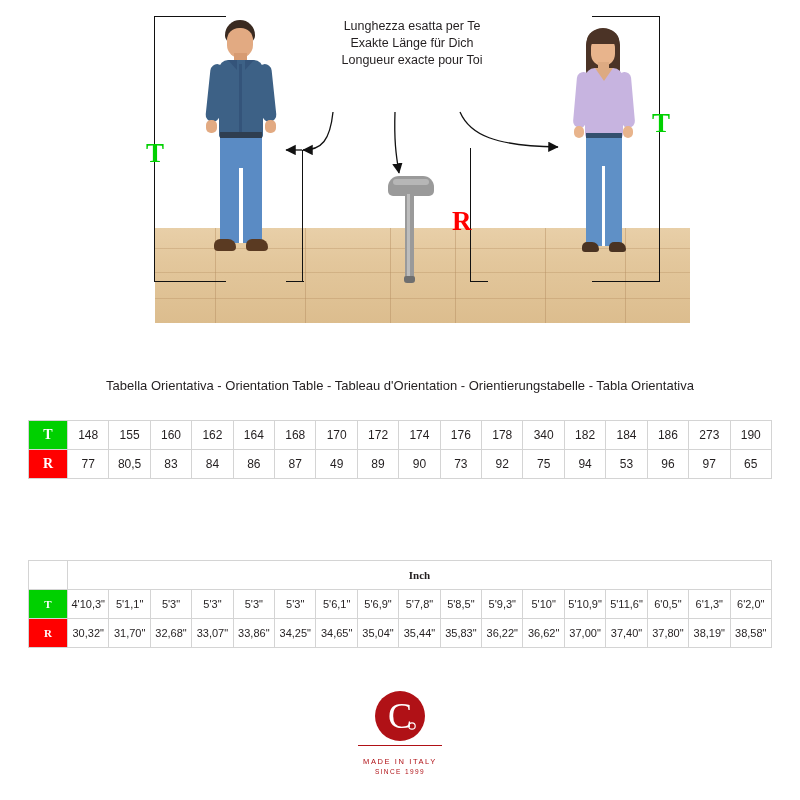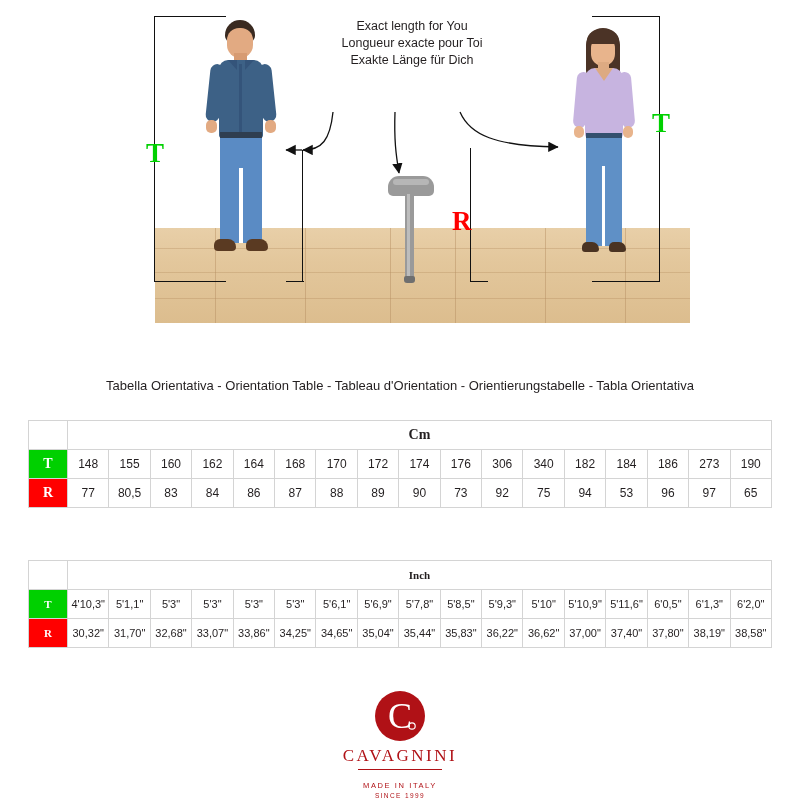--- a/index.html
+++ b/index.html
@@ -415,67 +415,63 @@
     <path d="M333,112 C330,140 322,150 303,150" fill="none" stroke="#111" stroke-width="1.3" marker-end="url(#ah)"></path>
 
     <path d="M395,112 C394,140 396,155 399,173" fill="none" stroke="#111" stroke-width="1.3" marker-end="url(#ah)"></path>
 
     <path d="M460,112 C470,135 495,146 558,147" fill="none" stroke="#111" stroke-width="1.3" marker-end="url(#ah)"></path>
 
     <path d="M302,150 L286,150" fill="none" stroke="#111" stroke-width="1.3" marker-end="url(#ah)"></path>
   </svg>
 
   <div class="caption">
-    <div>Exact length for You</div>
+    <div>Lunghezza esatta per Te</div>
+    <div>Exakte Länge für Dich</div>
     <div>Longueur exacte pour Toi</div>
-    <div>Exakte Länge für Dich</div>
   </div>
 
   <div class="letter t" id="letter-t-left">T</div>
   <div class="letter t" id="letter-t-right">T</div>
   <div class="letter r" id="letter-r">R</div>
 </div>
 
 <div class="table-caption">Tabella Orientativa  -  Orientation Table  -  Tableau d'Orientation  -  Orientierungstabelle  -  Tabla Orientativa</div>
 
 <table class="sizetable" id="table-cm">
   <tbody>
-      <tr class="unit-row">
-        <td class="spacer-cell"></td>
-        <td colspan="17">Cm</td>
-      </tr>
       <tr>
         <td class="lbl-t">T</td>
         <td>148</td>
         <td>155</td>
         <td>160</td>
         <td>162</td>
         <td>164</td>
         <td>168</td>
         <td>170</td>
         <td>172</td>
         <td>174</td>
         <td>176</td>
-        <td>306</td>
+        <td>178</td>
         <td>340</td>
         <td>182</td>
         <td>184</td>
         <td>186</td>
         <td>273</td>
         <td>190</td>
       </tr>
       <tr>
         <td class="lbl-r">R</td>
         <td>77</td>
         <td>80,5</td>
         <td>83</td>
         <td>84</td>
         <td>86</td>
         <td>87</td>
-        <td>88</td>
+        <td>49</td>
         <td>89</td>
         <td>90</td>
         <td>73</td>
         <td>92</td>
         <td>75</td>
         <td>94</td>
         <td>53</td>
         <td>96</td>
         <td>97</td>
         <td>65</td>
@@ -531,17 +527,16 @@
       </tr>
     </tbody>
 </table>
 
 <div class="logo-wrap">
   <svg class="logo-mark" viewBox="0 0 52 52">
     <circle cx="26" cy="26" r="25" fill="#b01116"></circle>
     <text x="26" y="38" text-anchor="middle" font-family="Liberation Serif, serif" font-size="36" fill="#ffffff">C</text>
     <circle cx="38" cy="36" r="3.2" fill="none" stroke="#ffffff" stroke-width="1.2"></circle>
   </svg>
-  <div class="logo-name">CAVAGNINI</div>
   <div class="logo-rule"></div>
   <div class="logo-sub">MADE IN ITALY</div>
   <div class="logo-sub2">SINCE 1999</div>
 </div>
 
 </body></html>

